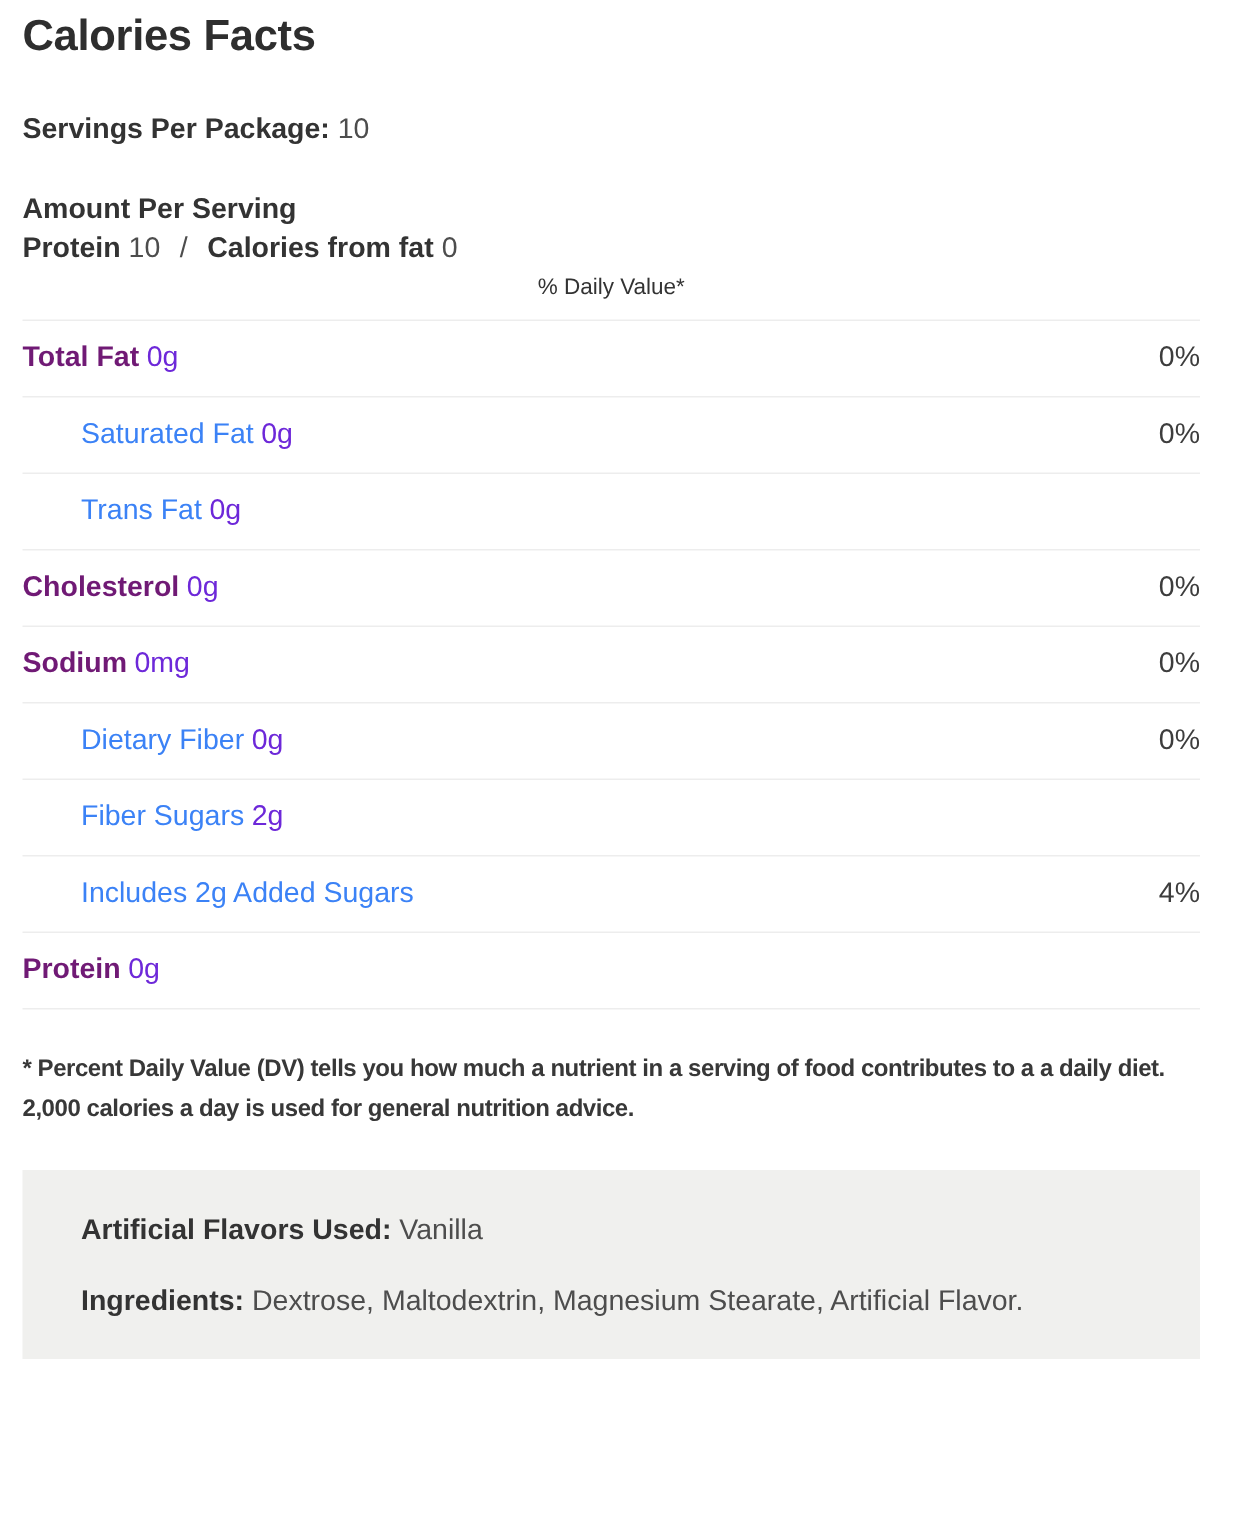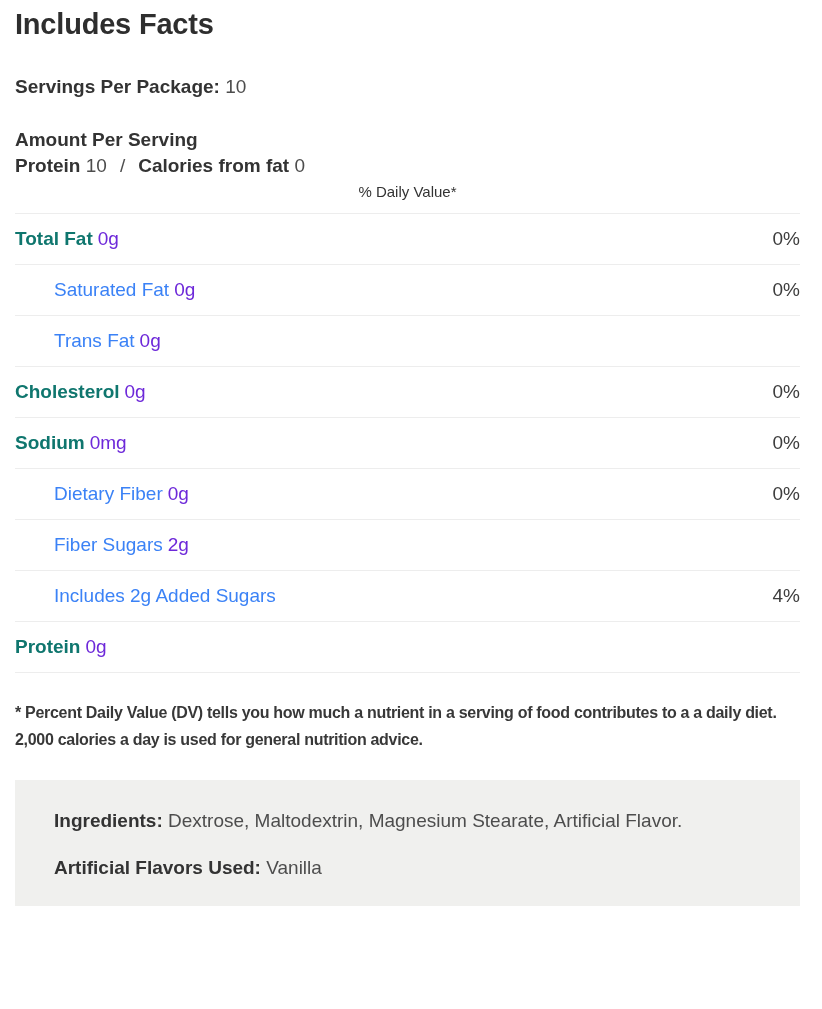--- a/index.html
+++ b/index.html
@@ -48,21 +48,21 @@
     border-top: 1px solid #ededed;
   }
   .nrow {
     display: flex;
     align-items: center;
     justify-content: space-between;
     height: 51px;
     border-bottom: 1px solid #ededed;
     font-size: 19px;
   }
-  .nrow .nl { font-weight: 700; color: #0f766e; }
+  .nrow .nl { font-weight: 700; color: #701a75; }
   .nrow .na { font-weight: 400; color: #6d28d9; margin-left: 5px; }
   .nrow.sub { padding-left: 39px; }
   .nrow.sub .nl { font-weight: 400; color: #3b82f6; }
   .ndv { font-weight: 400; color: #3d3d3d; }
   .footnote {
     margin-top: 26px;
     font-size: 16px;
     font-weight: 700;
     letter-spacing: -0.3px;
     line-height: 27px;
@@ -77,21 +77,21 @@
     line-height: 26px;
   }
   .ingredients-box p { margin: 0; }
   .ingredients-box p + p { margin-top: 21px; }
 </style>
 </head>
 <body>
 
 <div class="page">
 
-  <h1 class="title">Includes Facts</h1>
+  <h1 class="title">Calories Facts</h1>
 
   <div class="serving-block">
     <div>
       <span class="bold">Servings Per Package:</span>
       <span class="val">10</span>
     </div>
   </div>
 
   <div class="amount-block">
     <div class="bold">Amount Per Serving</div>
@@ -154,22 +154,22 @@
 
   </div>
 
   <div class="footnote">
     <span>* Percent Daily Value (DV) tells you how much a nutrient in a serving of food contributes to a a daily diet.</span><br>
     <span>2,000 calories a day is used for general nutrition advice.</span>
   </div>
 
   <div class="ingredients-box">
     <p>
+      <span class="bold">Artificial Flavors Used:</span>
+      <span class="val">Vanilla</span>
+    </p>
+    <p>
       <span class="bold">Ingredients:</span>
       <span class="val">Dextrose, Maltodextrin, Magnesium Stearate, Artificial Flavor.</span>
-    </p>
-    <p>
-      <span class="bold">Artificial Flavors Used:</span>
-      <span class="val">Vanilla</span>
     </p>
   </div>
 
 </div>
 
 </body></html>

